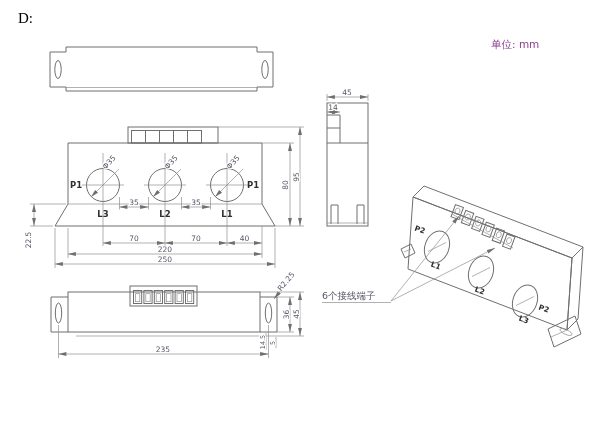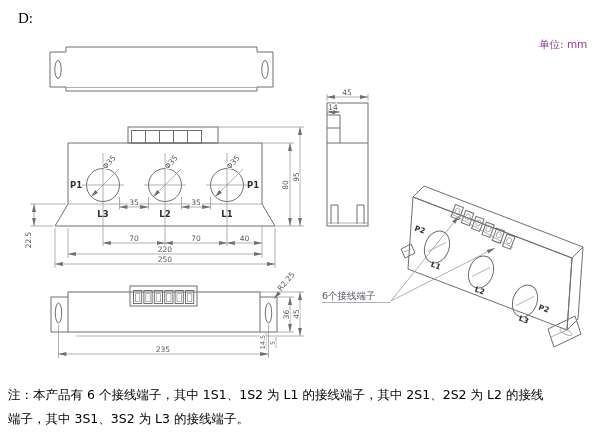--- a/index.html
+++ b/index.html
@@ -1,19 +1,19 @@
 <!DOCTYPE html>
 <html><head>
 <meta charset="utf-8">
 <style>
   html,body{margin:0;padding:0;background:#ffffff;}
   .page{position:relative;width:600px;height:432px;background:#ffffff;overflow:hidden;
         font-family:"DejaVu Sans",sans-serif;}
   .d-label{position:absolute;left:18px;top:10px;font:15px "Liberation Serif",serif;color:#000;}
-  .unit-label{position:absolute;left:491px;top:38px;font:10.5px "DejaVu Sans",sans-serif;color:#8a3f8f;margin-left:48px;}
+  .unit-label{position:absolute;left:491px;top:38px;font:10.5px "DejaVu Sans",sans-serif;color:#8a3f8f;}
   .note{position:absolute;left:8px;top:383px;width:588px;font:12.5px "DejaVu Sans",sans-serif;
         color:#000;line-height:24px;}
   svg{position:absolute;left:0;top:0;}
   .ln{stroke:#6f6f6f;stroke-width:1;fill:none;}
   .lt{stroke:#8f8f8f;stroke-width:.7;fill:none;}
   .dim{font:7.5px "DejaVu Sans",sans-serif;fill:#5a5566;text-anchor:middle;
        paint-order:stroke;stroke:#fff;stroke-width:2px;}
   .dimS{font:6.5px "DejaVu Sans",sans-serif;fill:#5a5566;text-anchor:middle;
        paint-order:stroke;stroke:#fff;stroke-width:2px;}
   .lbl{font:bold 8.5px "DejaVu Sans",sans-serif;fill:#2f2f2f;text-anchor:middle;}
@@ -276,17 +276,13 @@
 
       <g>
         <line class="lt" x1="391" y1="301" x2="459" y2="216" marker-end="url(#aE)"></line>
         <line class="lt" x1="391" y1="301" x2="495" y2="248" marker-end="url(#aE)"></line>
         <line class="lt" x1="322" y1="302.5" x2="391" y2="302.5"></line>
         <text class="callout" x="322" y="299">6个接线端子</text>
       </g>
     </g>
   </svg>
 
-  <div class="note">
-    <div>注：本产品有 6 个接线端子，其中 1S1、1S2 为 L1 的接线端子，其中 2S1、2S2 为 L2 的接线</div>
-    <div>端子，其中 3S1、3S2 为 L3 的接线端子。</div>
-  </div>
 </div>
 
 </body></html>

